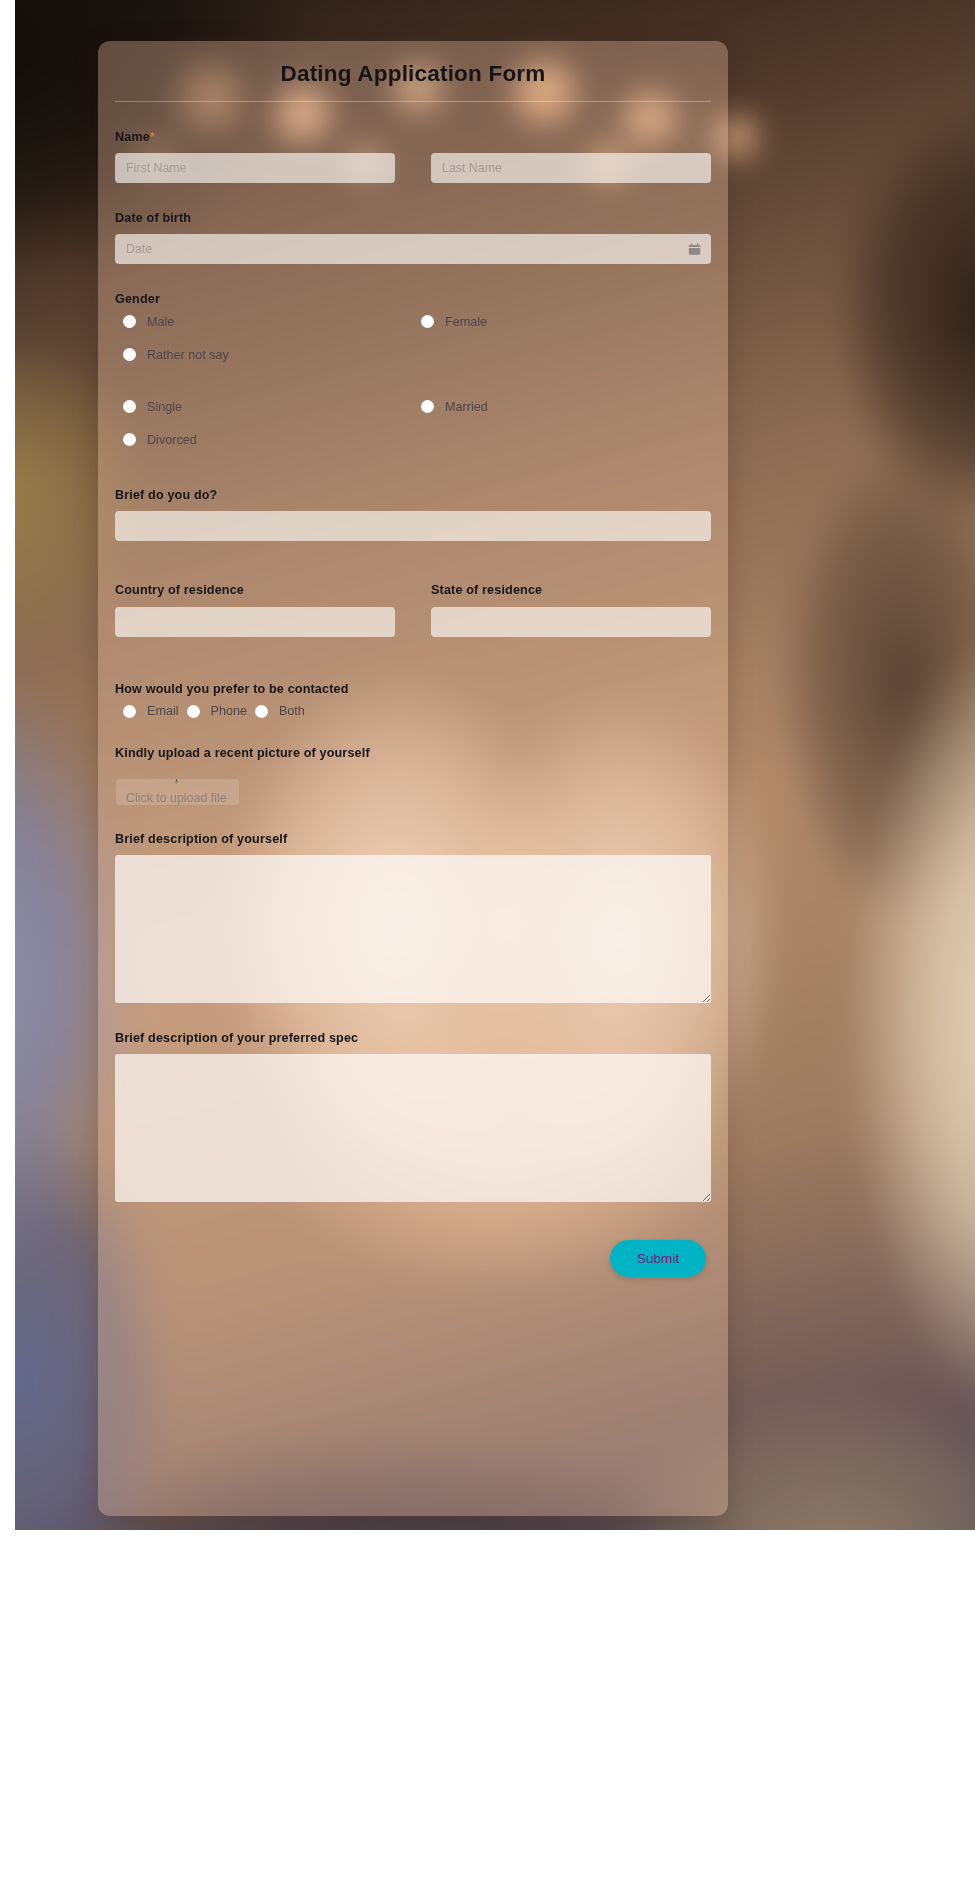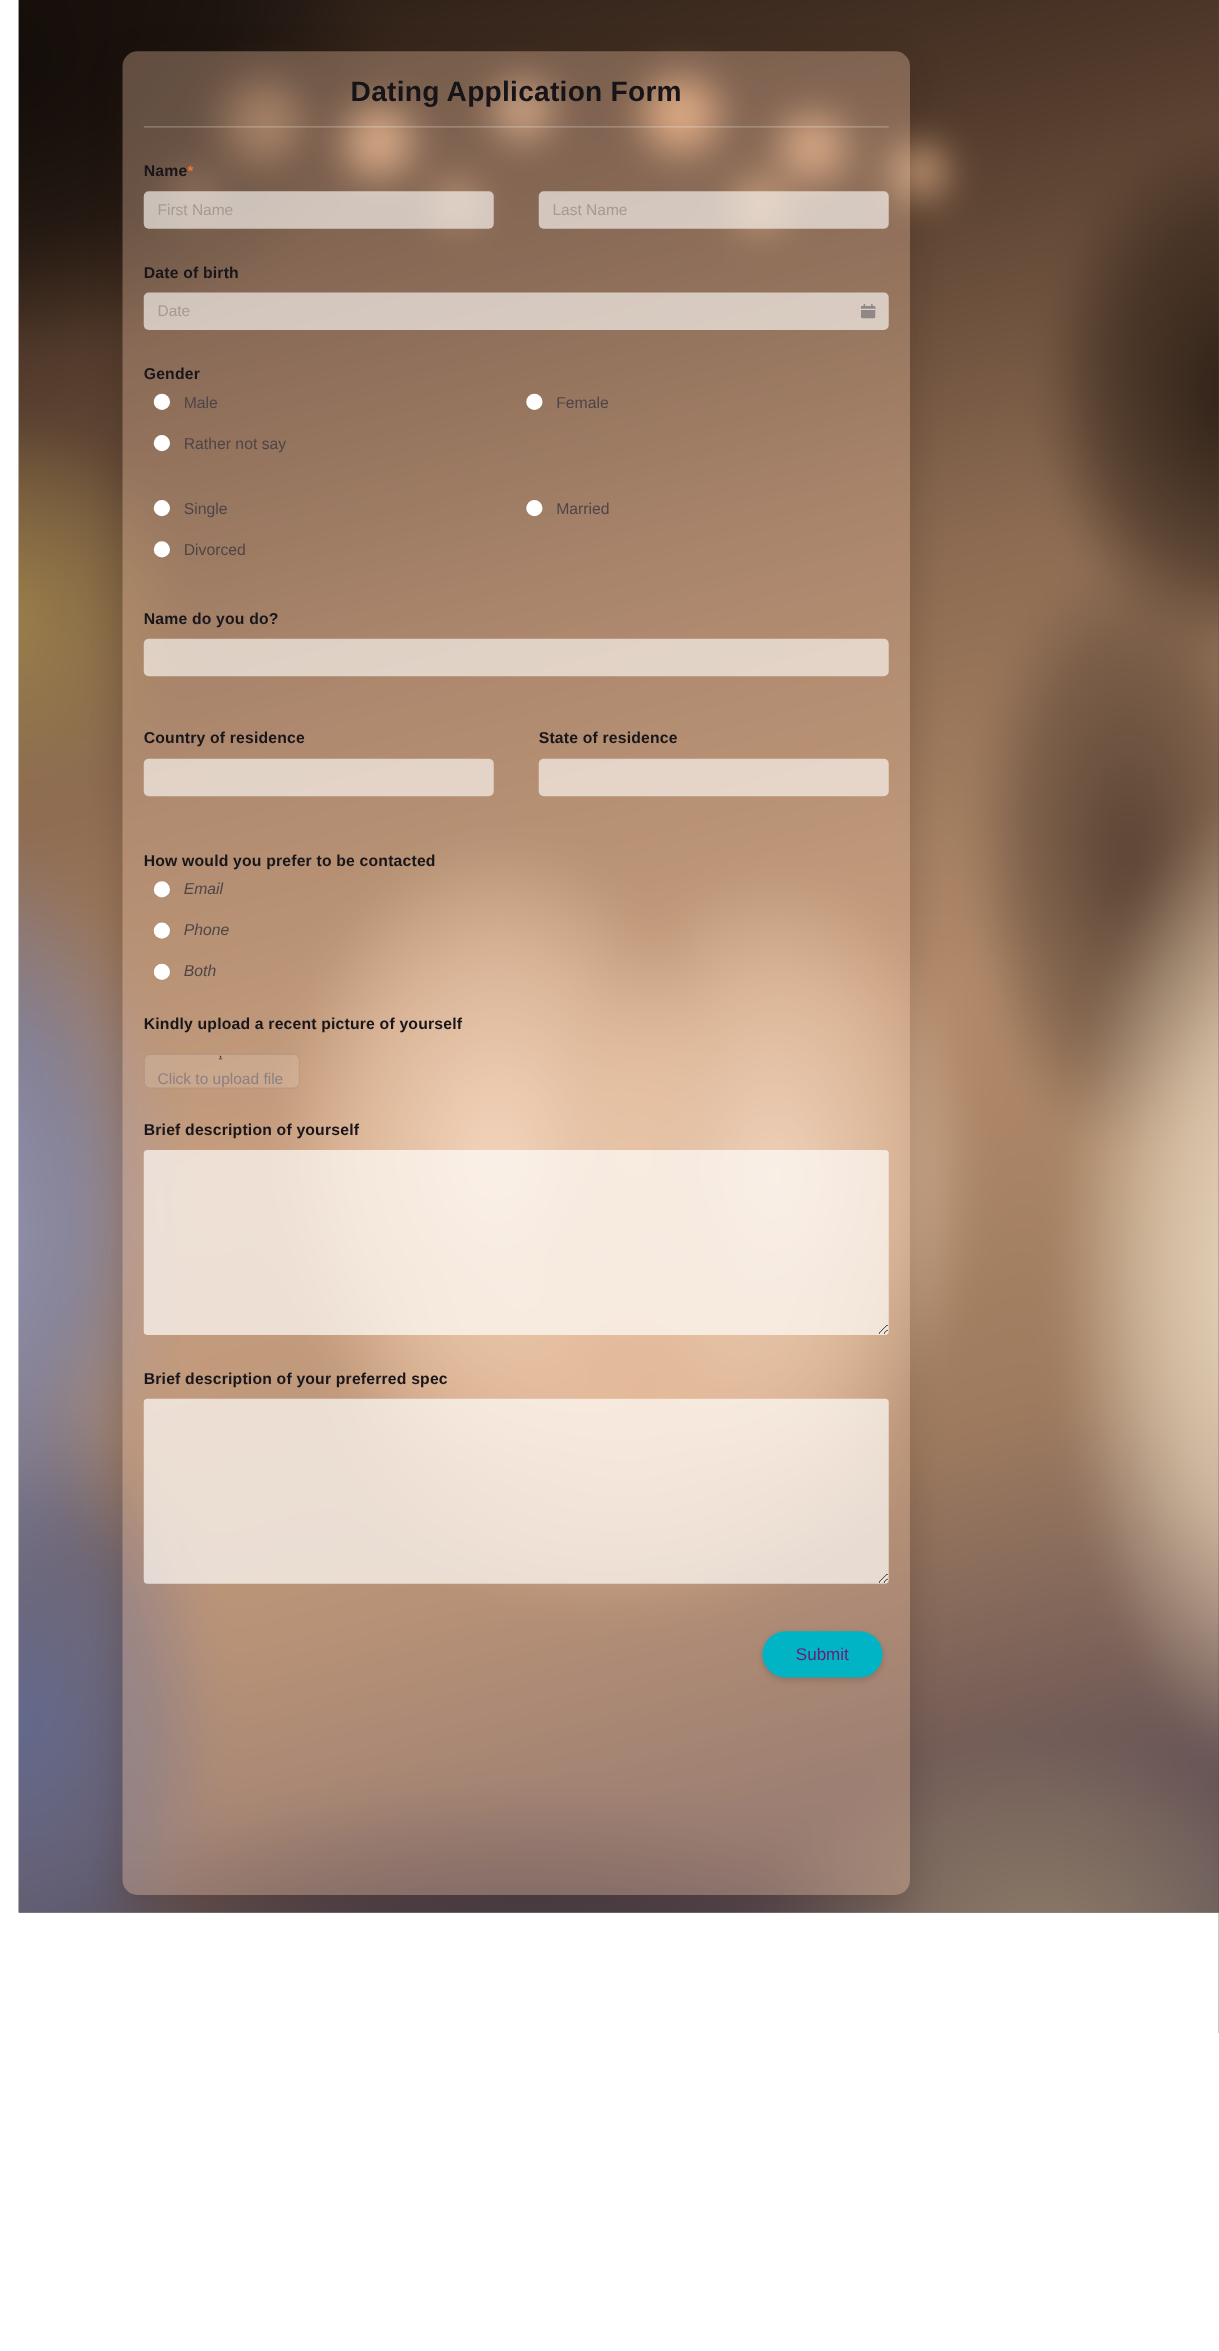--- a/index.html
+++ b/index.html
@@ -127,21 +127,21 @@
     pointer-events: none;
   }
 
   
   .radio-grid {
     display: flex;
     flex-wrap: wrap;
     row-gap: 20px;
   }
   .radio-grid .radio-item { width: 50%; }
-  .radio-col { display: flex; flex-direction: column; row-gap: 20px; font-style: italic; }
+  .radio-col { display: flex; row-gap: 20px; }
 
   .radio-item {
     display: flex;
     align-items: center;
     gap: 11px;
     padding-left: 8px;
   }
   .radio-dot {
     width: 13px;
     height: 13px;
@@ -274,21 +274,21 @@
           <span class="radio-text">Married</span>
         </div>
         <div class="radio-item">
           <span class="radio-dot"></span>
           <span class="radio-text">Divorced</span>
         </div>
       </div>
     </div>
 
     <div class="field-block" style="padding-top:42px">
-      <label class="field-label">Name do you do?</label>
+      <label class="field-label">Brief do you do?</label>
       <input class="text-input" type="text" placeholder="" style="">
     </div>
 
     <div class="field-block" style="padding-top:42px">
       <div class="row-2">
         <div class="col">
           <label class="field-label">Country of residence</label>
           <input class="text-input" type="text" placeholder="" style="">
         </div>
         <div class="col">

